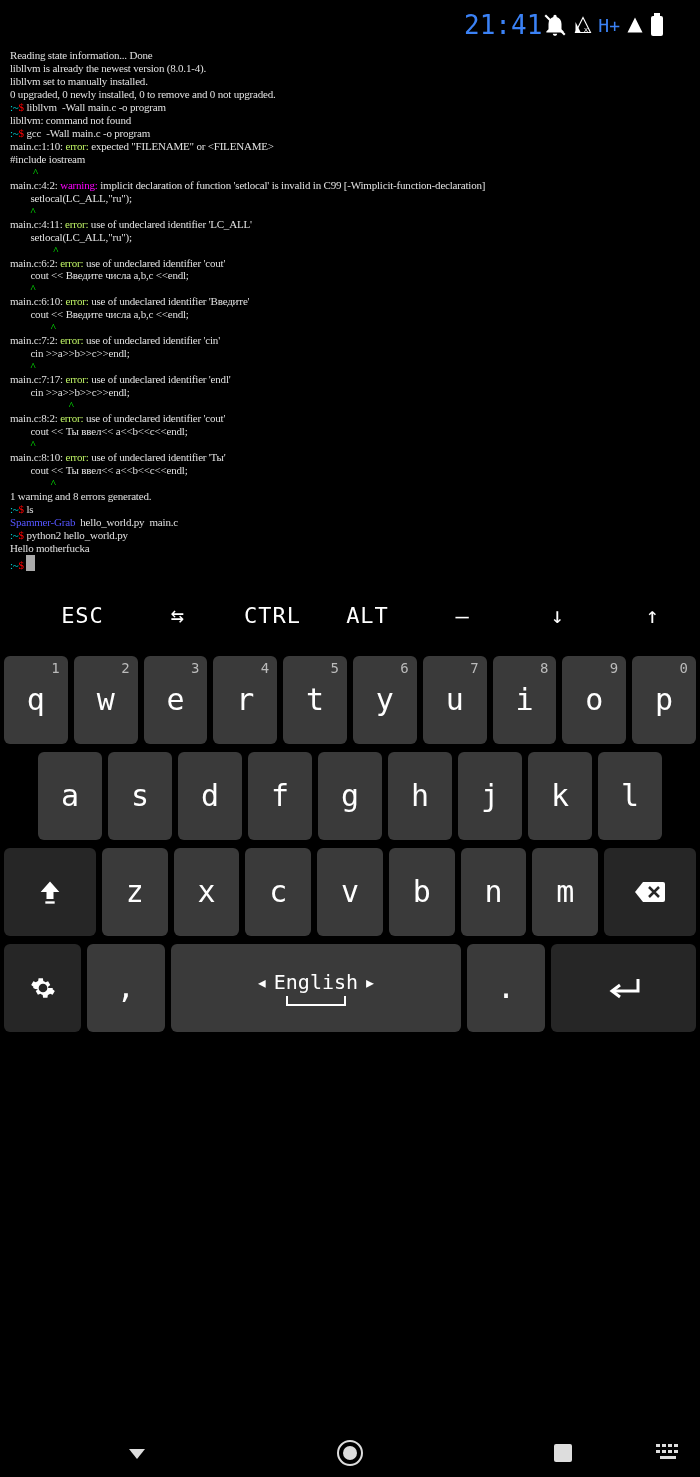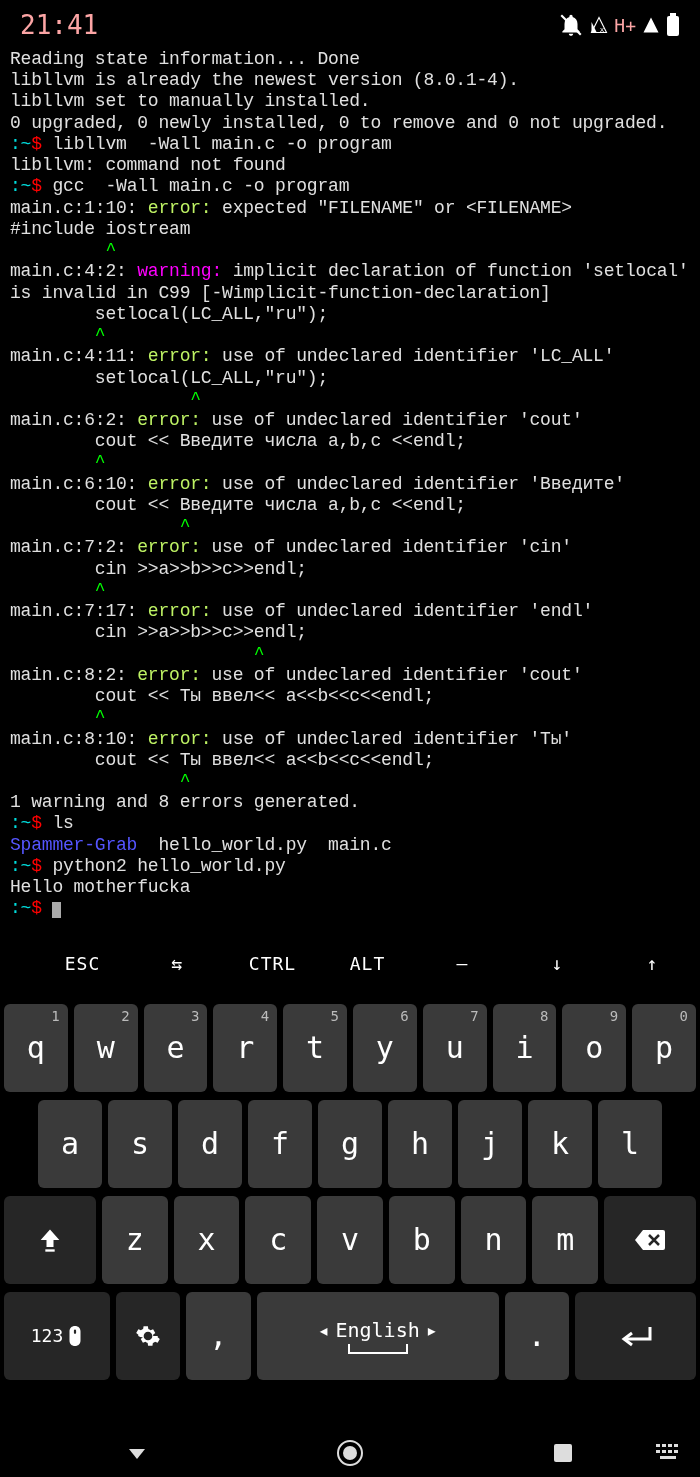--- a/index.html
+++ b/index.html
@@ -1,35 +1,35 @@
 <!DOCTYPE html>
 <html><head>
 <meta charset="utf-8">
 <style>
   * { box-sizing: border-box; margin: 0; padding: 0; }
   html, body { width: 700px; height: 1477px; background: #000; overflow: hidden; font-family: monospace; }
   
   
-  .status-bar { display: flex; justify-content: space-between; align-items: center; padding: 10px 20px 5px; color: #fca5a5; font-size: 26px; font-weight: 500; }
+  .status-bar { display: flex; justify-content: flex-end; align-items: center; padding: 10px 36px 5px; color: #3b82f6; font-size: 26px; font-weight: 500; }
   .status-right { display: flex; align-items: center; gap: 6px; }
   .status-right svg { fill: #fff; }
   
   
-  .terminal { padding: 4px 10px 2px; font-family: Liberation Mono, monospace; font-size: 18px; line-height: 1.18; white-space: pre-wrap; color: #e0e0e0; letter-spacing: -0.2px; }
+  .terminal { padding: 4px 10px 2px; font-family: Liberation Serif, serif; font-size: 11px; line-height: 1.18; white-space: pre-wrap; color: #e0e0e0; letter-spacing: -0.2px; }
   .term-line { white-space: pre-wrap; word-break: break-all; }
   .t-green { color: #0f0; }
   .t-red { color: #bef264; }
   .t-magenta { color: #f0f; margin-top: 11px; }
   .t-blue { color: #55f; text-align: right; }
   .prompt-tilde { color: #0dd; }
   .prompt-dollar { color: #f00; }
   .cursor { display: inline-block; width: 9px; height: 16px; background: #aaa; vertical-align: text-bottom; }
   
   
-  .extra-row { display: grid; grid-template-columns: repeat(7, 1fr); height: 68px; align-items: center; color: #fff; font-size: 18px; font-weight: 500; margin-top: 8px; padding-left: 35px; }
+  .extra-row { display: grid; grid-template-columns: repeat(7, 1fr); height: 68px; align-items: center; color: #fff; font-size: 22px; font-weight: 500; margin-top: 8px; padding-left: 35px; }
   .extra-key { text-align: center; letter-spacing: 1px; }
   
   
   .keyboard { background: #000; padding: 6px 2px 0; }
   .key-row { display: flex; gap: 6px; margin-bottom: 8px; padding: 0 2px; }
   .key-row.row1 { }
   .key-row.row2 { padding: 0 36px; }
   .key-row.row3 { padding: 0 2px; }
   .key-row.row4 { padding: 0 2px; }
   .key {
@@ -125,26 +125,20 @@
     </div>
     <div id="kb-row3-letters" style="display:contents"><div class="key">z</div><div class="key">x</div><div class="key">c</div><div class="key">v</div><div class="key">b</div><div class="key">n</div><div class="key">m</div></div>
     <div class="key fn backspace">
       <svg width="34" height="26" viewBox="0 0 34 26" fill="#fff">
           <path d="M10 3h20a2 2 0 0 1 2 2v16a2 2 0 0 1-2 2H10L2 13 10 3z" fill="#fff"></path>
           <path d="M16 8l10 10M26 8L16 18" stroke="#262626" stroke-width="2.5"></path>
         </svg>
     </div>
   </div>
   <div class="key-row row4">
-    <div class="key num123 row4k">
-      <span>123</span>
-      <svg width="16" height="22" viewBox="0 0 14 20" fill="#fff">
-          <path d="M7 1c3 0 5 2 5 5v8c0 3-2 5-5 5s-5-2-5-5V6c0-3 2-5 5-5zm0 3c-1 0-1 1-1 1v2c0 1 1 1 1 1s1 0 1-1V5s0-1-1-1z"></path>
-        </svg>
-    </div>
     <div class="key gear row4k">
       <svg width="26" height="26" viewBox="0 0 24 24" fill="#fff">
           <path d="M12 8a4 4 0 1 0 0 8 4 4 0 0 0 0-8zm9 4a7 7 0 0 1-.1 1.2l2 1.6-2 3.4-2.4-1a7 7 0 0 1-2 1.2l-.4 2.6h-4l-.4-2.6a7 7 0 0 1-2-1.2l-2.4 1-2-3.4 2-1.6A7 7 0 0 1 3 12a7 7 0 0 1 .1-1.2l-2-1.6 2-3.4 2.4 1a7 7 0 0 1 2-1.2L7.9 3h4l.4 2.6a7 7 0 0 1 2 1.2l2.4-1 2 3.4-2 1.6c.1.4.1.8.1 1.2z"></path>
         </svg>
     </div>
     <div class="key comma row4k">,</div>
     <div class="key space row4k">
       <div class="space-label">◂ <span>English</span> ▸</div>
       <div class="space-bar"></div>
     </div>

